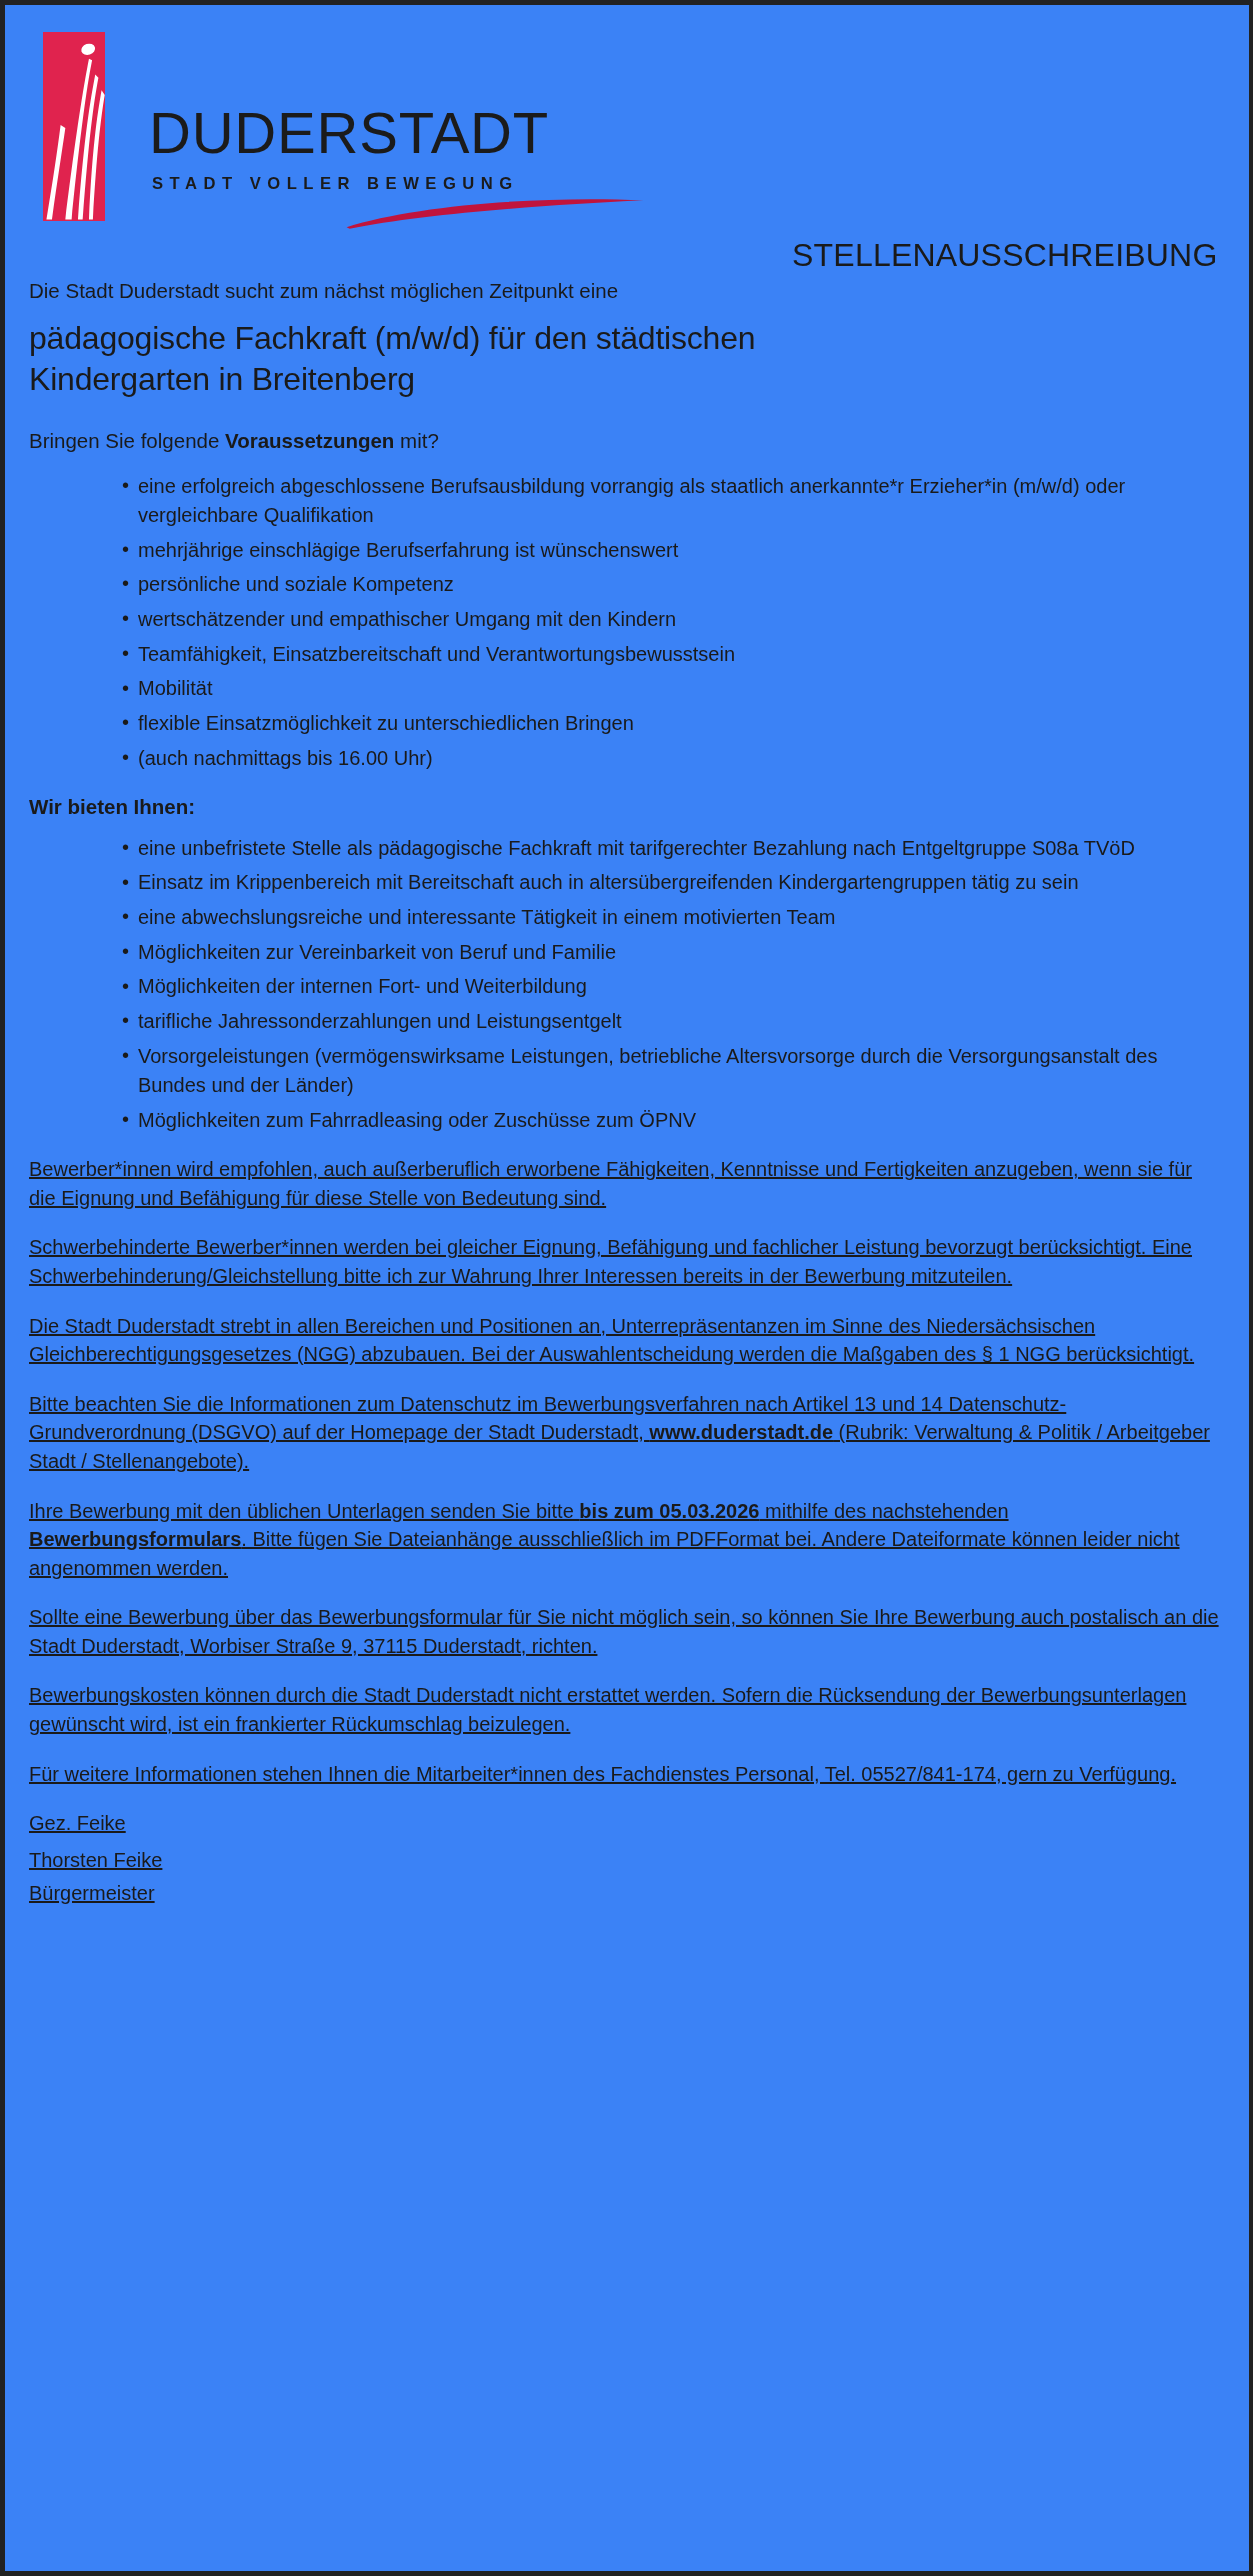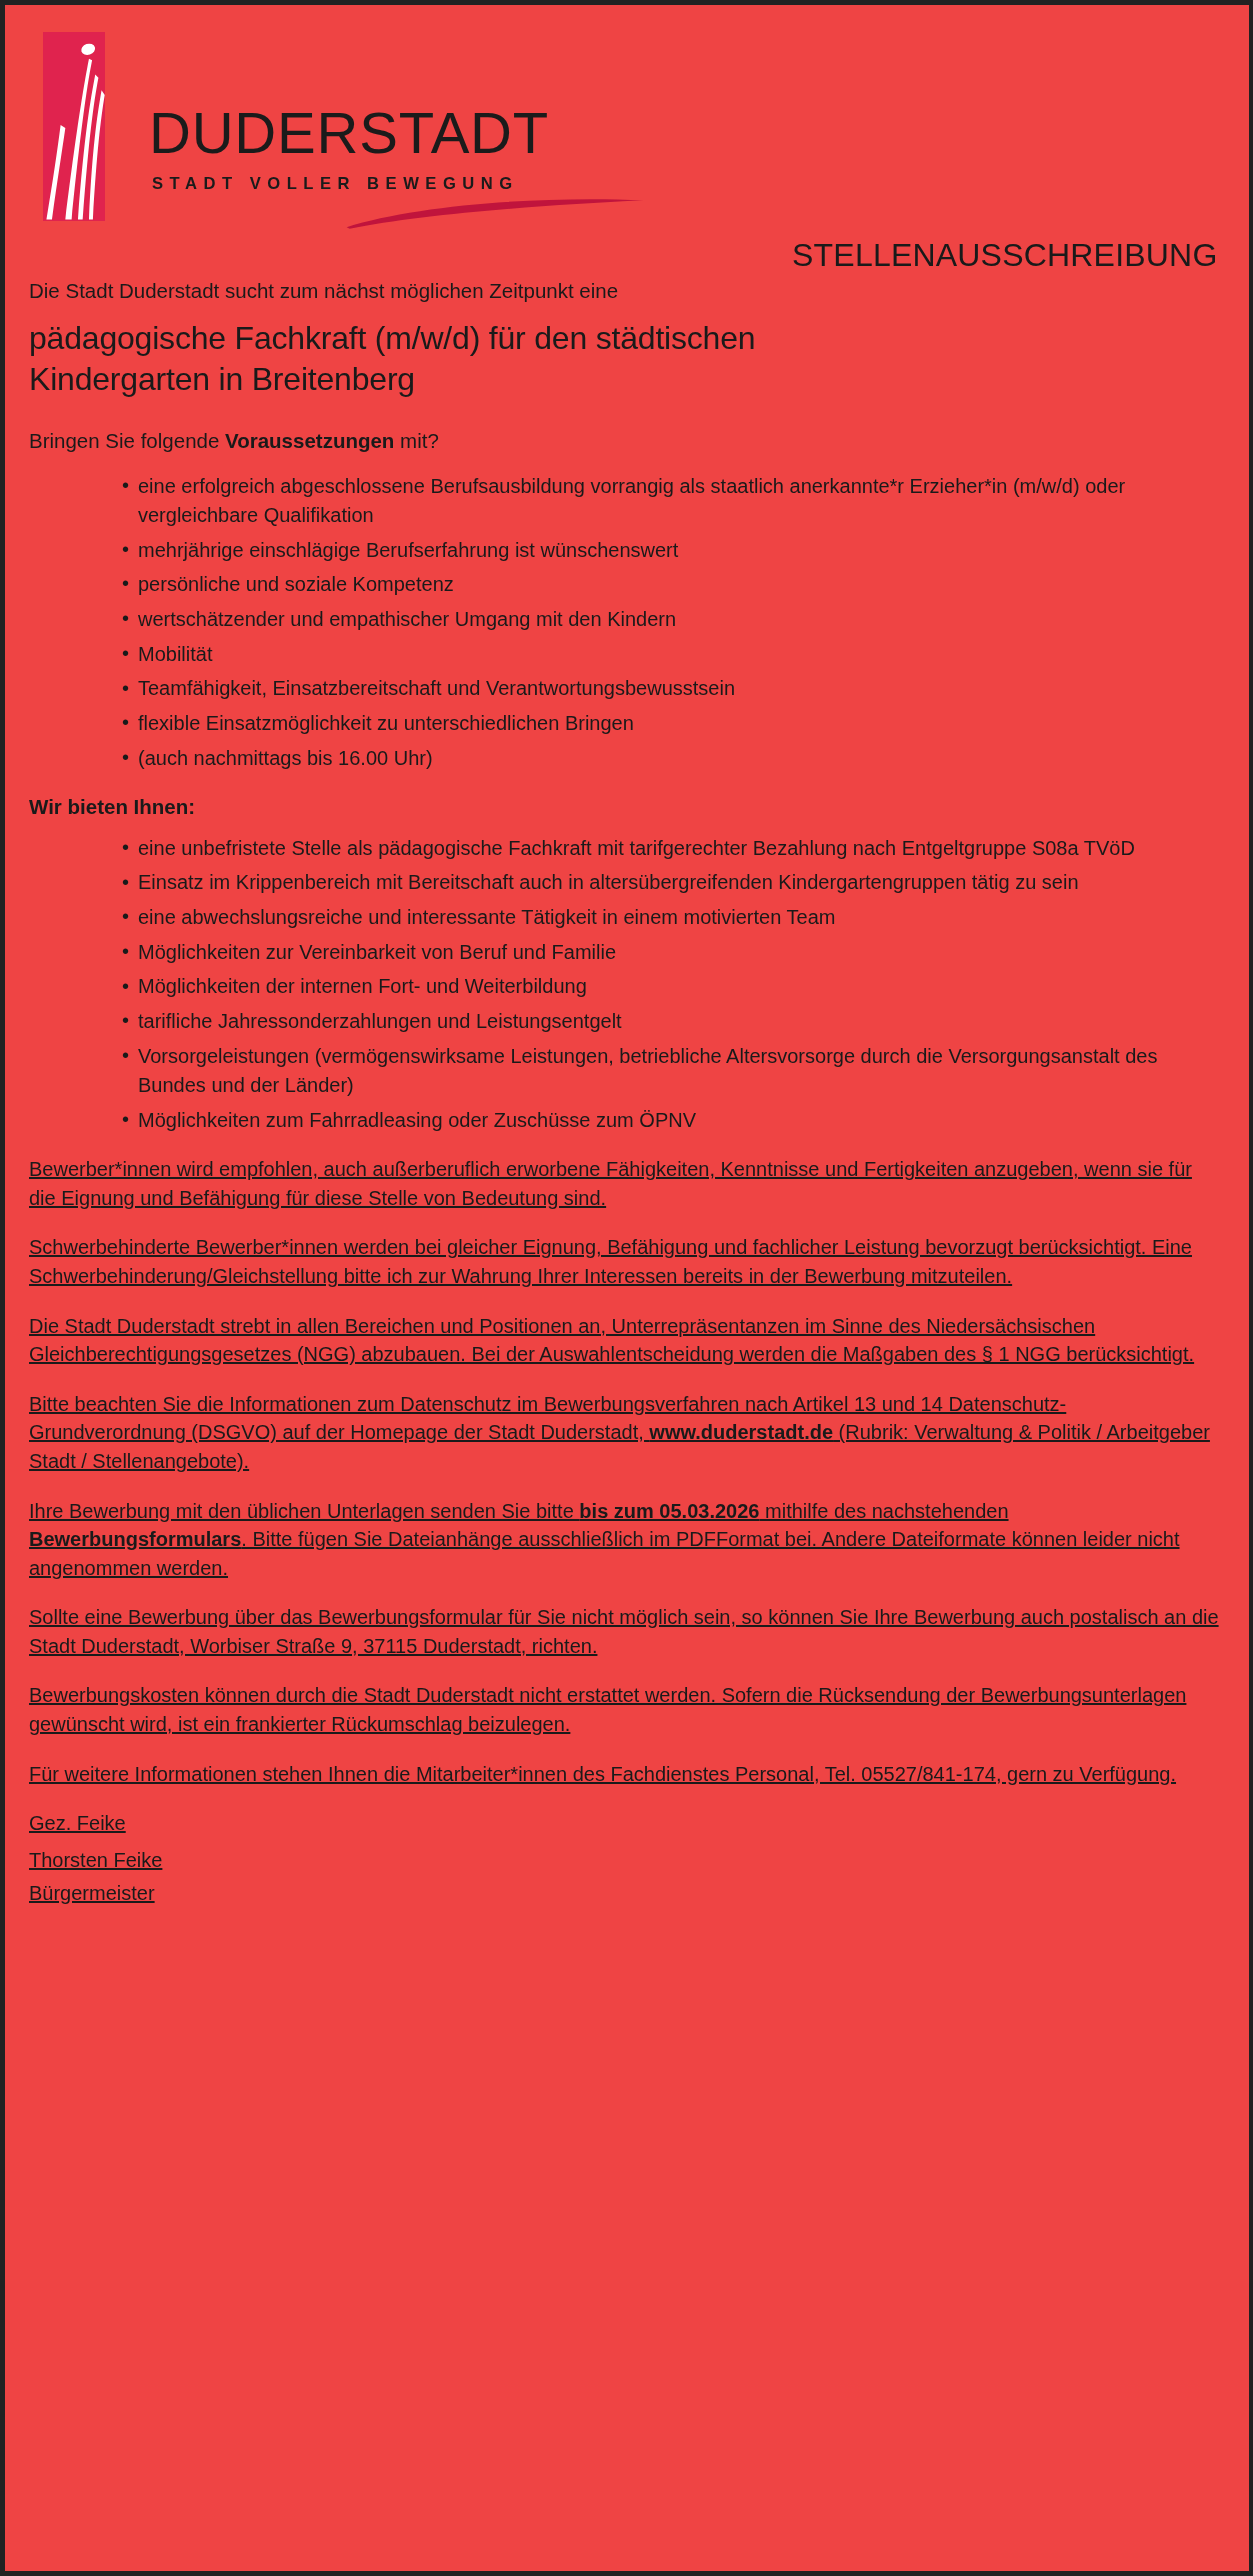--- a/index.html
+++ b/index.html
@@ -10,21 +10,21 @@
   }
   body {
     font-family: "Liberation Sans", sans-serif;
     color: #1a1a1a;
   }
   .page {
     position: relative;
     width: 1254px;
     height: 2576px;
     box-sizing: border-box;
-    background: #ef4444;
+    background: #3b82f6;
     border: 5.5px solid #222222;
     overflow: hidden;
   }
   .inner {
     position: relative;
     box-sizing: border-box;
     padding: 17.4px 20.5px 0 24px;
     height: 100%;
   }
 
@@ -172,22 +172,22 @@
       <span>Kindergarten in Breitenberg</span>
     </h1>
 
     <p class="section-q"><span>Bringen Sie folgende </span><b>Voraussetzungen</b><span> mit?</span></p>
 
     <ul class="bullets">
       <li>eine erfolgreich abgeschlossene Berufsausbildung vorrangig als staatlich anerkannte*r Erzieher*in (m/w/d) oder vergleichbare Qualifikation</li>
       <li>mehrjährige einschlägige Berufserfahrung ist wünschenswert</li>
       <li>persönliche und soziale Kompetenz</li>
       <li>wertschätzender und empathischer Umgang mit den Kindern</li>
+      <li>Teamfähigkeit, Einsatzbereitschaft und Verantwortungsbewusstsein</li>
       <li>Mobilität</li>
-      <li>Teamfähigkeit, Einsatzbereitschaft und Verantwortungsbewusstsein</li>
       <li>flexible Einsatzmöglichkeit zu unterschiedlichen Bringen</li>
       <li>(auch nachmittags bis 16.00 Uhr)</li>
     </ul>
 
     <p class="section-h">Wir bieten Ihnen:</p>
     <ul class="bullets">
       <li>eine unbefristete Stelle als pädagogische Fachkraft mit tarifgerechter Bezahlung nach Entgeltgruppe S08a TVöD</li>
       <li>Einsatz im Krippenbereich mit Bereitschaft auch in altersübergreifenden Kindergartengruppen tätig zu sein</li>
       <li>eine abwechslungsreiche und interessante Tätigkeit in einem motivierten Team</li>
       <li>Möglichkeiten zur Vereinbarkeit von Beruf und Familie</li>

